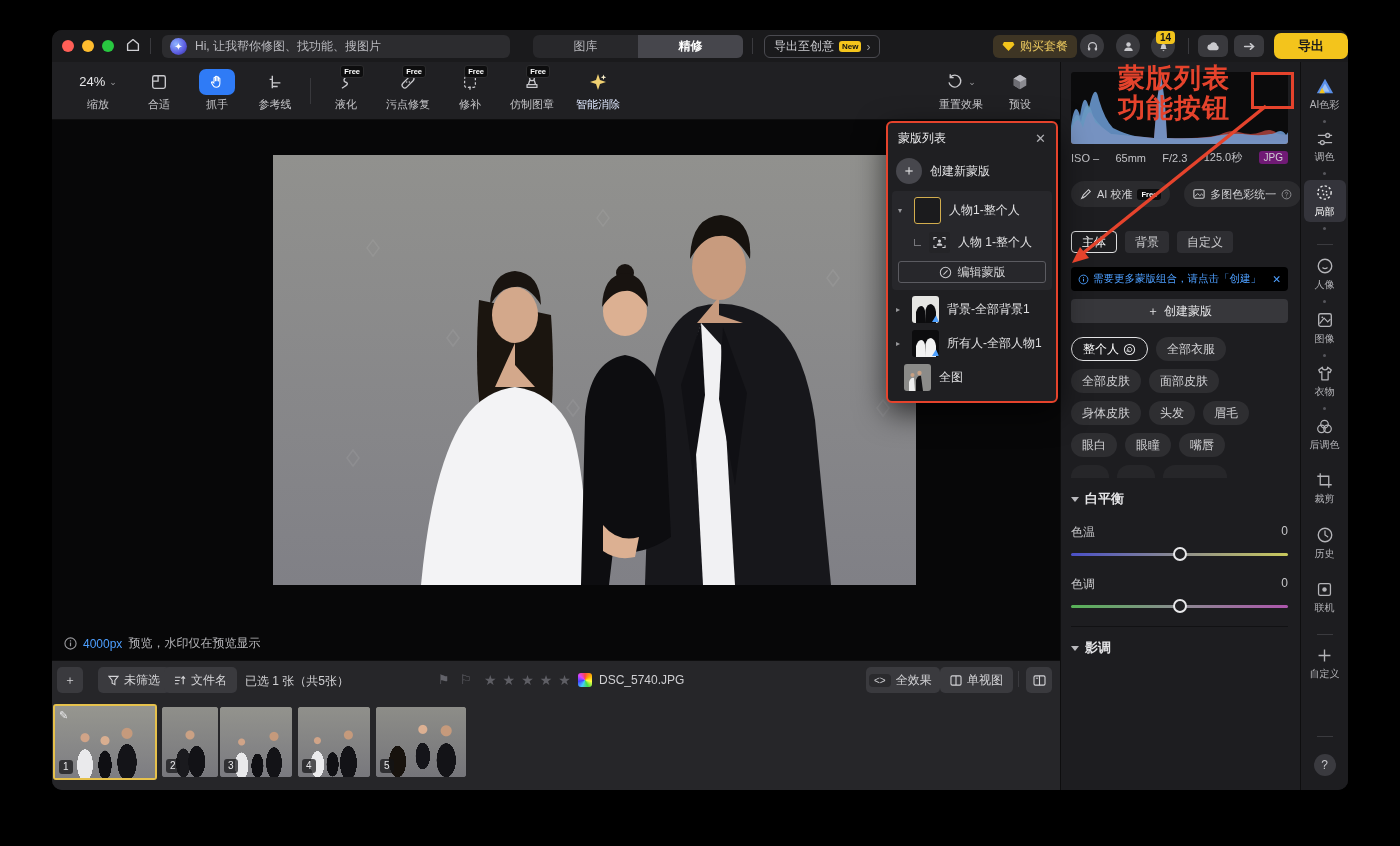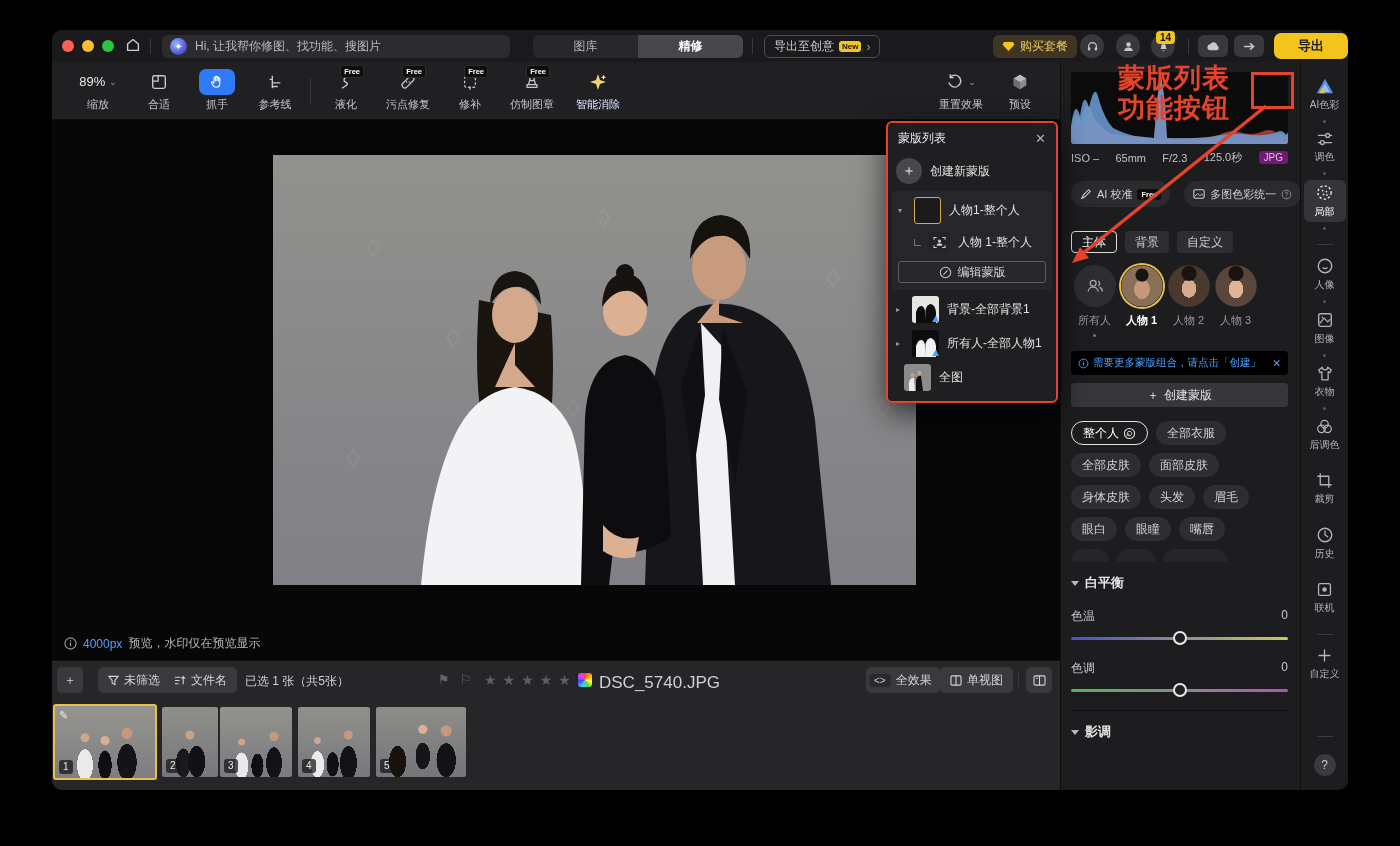--- a/index.html
+++ b/index.html
@@ -159,21 +159,21 @@
         <svg width="13" height="11" viewBox="0 0 16 12">
             <path d="M2 6 H12 M9 2.5 L13 6 L9 9.5" fill="none" stroke="#c9c9cd" stroke-width="1.8" stroke-linecap="round"></path>
           </svg>
       </div>
       <div class="exportbtn">导出</div>
     </div>
 
     <div class="toolbar">
       <div class="tool" style="width:64px">
         <div class="ic" style="font-size:13px;color:#e8e8ea">
-          <span>89%</span>
+          <span>24%</span>
           <span style="font-size:9px;color:#9a9a9e;margin-left:4px">⌄</span>
         </div>
         <div class="lbl">缩放</div>
       </div>
       <div class="tool">
         <div class="ic">
           <svg width="18" height="18" viewBox="0 0 20 20">
               <rect x="3" y="3" width="14" height="14" rx="2" fill="none" stroke="#c9c9cd" stroke-width="1.5"></rect>
               <path d="M9 3 V9 H3" fill="none" stroke="#c9c9cd" stroke-width="1.5"></path>
             </svg>
@@ -346,21 +346,21 @@
           </svg>
         <span>文件名</span>
       </div>
       <span class="abs" style="left:193px;top:12px;font-size:12px;color:#d0d0d3">已选 1 张（共5张）</span>
       <span class="abs" style="left:386px;top:11px;font-size:13px;color:#63636a">⚑</span>
       <span class="abs" style="left:408px;top:11px;font-size:13px;color:#63636a">⚐</span>
       <span class="abs" style="left:432px;top:10px">
         <span class="star">★</span><span class="star">★</span><span class="star">★</span><span class="star">★</span><span class="star">★</span>
       </span>
       <span class="abs" style="left:526px;top:12px;width:14px;height:14px;border-radius:3px;background:conic-gradient(#f44,#fa0,#ff4,#4d4,#4cf,#44f,#d4f,#f44)"></span>
-      <span class="abs" style="left:547px;top:12px;font-size:17px;color:#d0d0d3">DSC_5740.JPG</span>
+      <span class="abs" style="left:547px;top:12px;font-size:12px;color:#d0d0d3">DSC_5740.JPG</span>
       <div class="fbtn abs" style="left:814px;top:6px;padding:0 8px 0 3px">
         <span style="background:#2a2a2d;border-radius:4px;padding:1px 5px;font-size:10px;color:#c9c9cd">&lt;&gt;</span>
         <span>全效果</span>
       </div>
       <div class="fbtn abs" style="left:888px;top:6px">
         <svg width="12" height="11" viewBox="0 0 13 12">
             <rect x="1" y="1" width="11" height="10" rx="1.5" fill="none" stroke="#d4d4d7" stroke-width="1.2"></rect>
             <path d="M6.5 1 V11" stroke="#d4d4d7" stroke-width="1.2"></path>
           </svg>
         <span>单视图</span>
@@ -461,54 +461,20 @@
                 <circle cx="7" cy="7" r="5.6" fill="none" stroke="#9a9a9e" stroke-width="1.1"></circle>
                 <path d="M5.5 5.6 a1.5 1.5 0 1 1 2.3 1.3 c-.6.4-.8.7-.8 1.3 M7 9.8 v.9" fill="none" stroke="#9a9a9e" stroke-width="1.1"></path>
               </svg>
           </div>
         </div>
         <div class="seltabs">
           <div class="seltab on">主体</div>
           <div class="seltab">背景</div>
           <div class="seltab">自定义</div>
         </div>
-        <div class="peoplerow">
-          <div class="person">
-            <div class="avatar">
-              <svg width="20" height="20" viewBox="0 0 22 22">
-                  <circle cx="9" cy="8" r="3.2" fill="none" stroke="#a8a8ad" stroke-width="1.4"></circle>
-                  <path d="M3.5 17 a5.5 4.8 0 0 1 11 0" fill="none" stroke="#a8a8ad" stroke-width="1.4"></path>
-                  <path d="M14.5 5.5 a3 3 0 0 1 0 5.4 M16 12.5 a5 4.5 0 0 1 3 4.5" fill="none" stroke="#a8a8ad" stroke-width="1.4"></path>
-                </svg>
-            </div>
-            <span class="plbl">所有人</span>
-            <span style="width:3px;height:3px;border-radius:50%;background:#77777c;margin-top:6px"></span>
-          </div>
-          <div class="person">
-            <div class="avatar sel" style="background:
-              radial-gradient(circle 7px at 50% 24%, #1a1410 0 6px, transparent 7px),
-              radial-gradient(ellipse 13px 16px at 50% 58%, #c49879 0 60%, transparent 61%),
-              radial-gradient(circle 21px at 50% 50%, #8a6f58 0 20px, #2e2e32 21px)"></div>
-            <span class="plbl on">人物 1</span>
-          </div>
-          <div class="person">
-            <div class="avatar" style="background:
-              radial-gradient(circle 8px at 50% 20%, #1a1410 0 7px, transparent 8px),
-              radial-gradient(ellipse 12px 15px at 50% 56%, #d6ab8d 0 60%, transparent 61%),
-              radial-gradient(circle 21px at 50% 50%, #4a3a2e 0 20px, #2e2e32 21px)"></div>
-            <span class="plbl">人物 2</span>
-          </div>
-          <div class="person">
-            <div class="avatar" style="background:
-              radial-gradient(circle 8px at 50% 20%, #1a1410 0 7px, transparent 8px),
-              radial-gradient(ellipse 12px 15px at 50% 58%, #dfb497 0 60%, transparent 61%),
-              radial-gradient(circle 21px at 50% 50%, #5a463a 0 20px, #2e2e32 21px)"></div>
-            <span class="plbl">人物 3</span>
-          </div>
-        </div>
         <div class="banner">
           <svg width="11" height="11" viewBox="0 0 14 14">
               <circle cx="7" cy="7" r="5.6" fill="none" stroke="#4d9fff" stroke-width="1.2"></circle>
               <path d="M7 6.2 v3.4 M7 4 v1.2" stroke="#4d9fff" stroke-width="1.3"></path>
             </svg>
           <span style="flex:1">需要更多蒙版组合，请点击「创建」</span>
           <span>✕</span>
         </div>
         <div class="createbtn">
           <span>＋</span>

